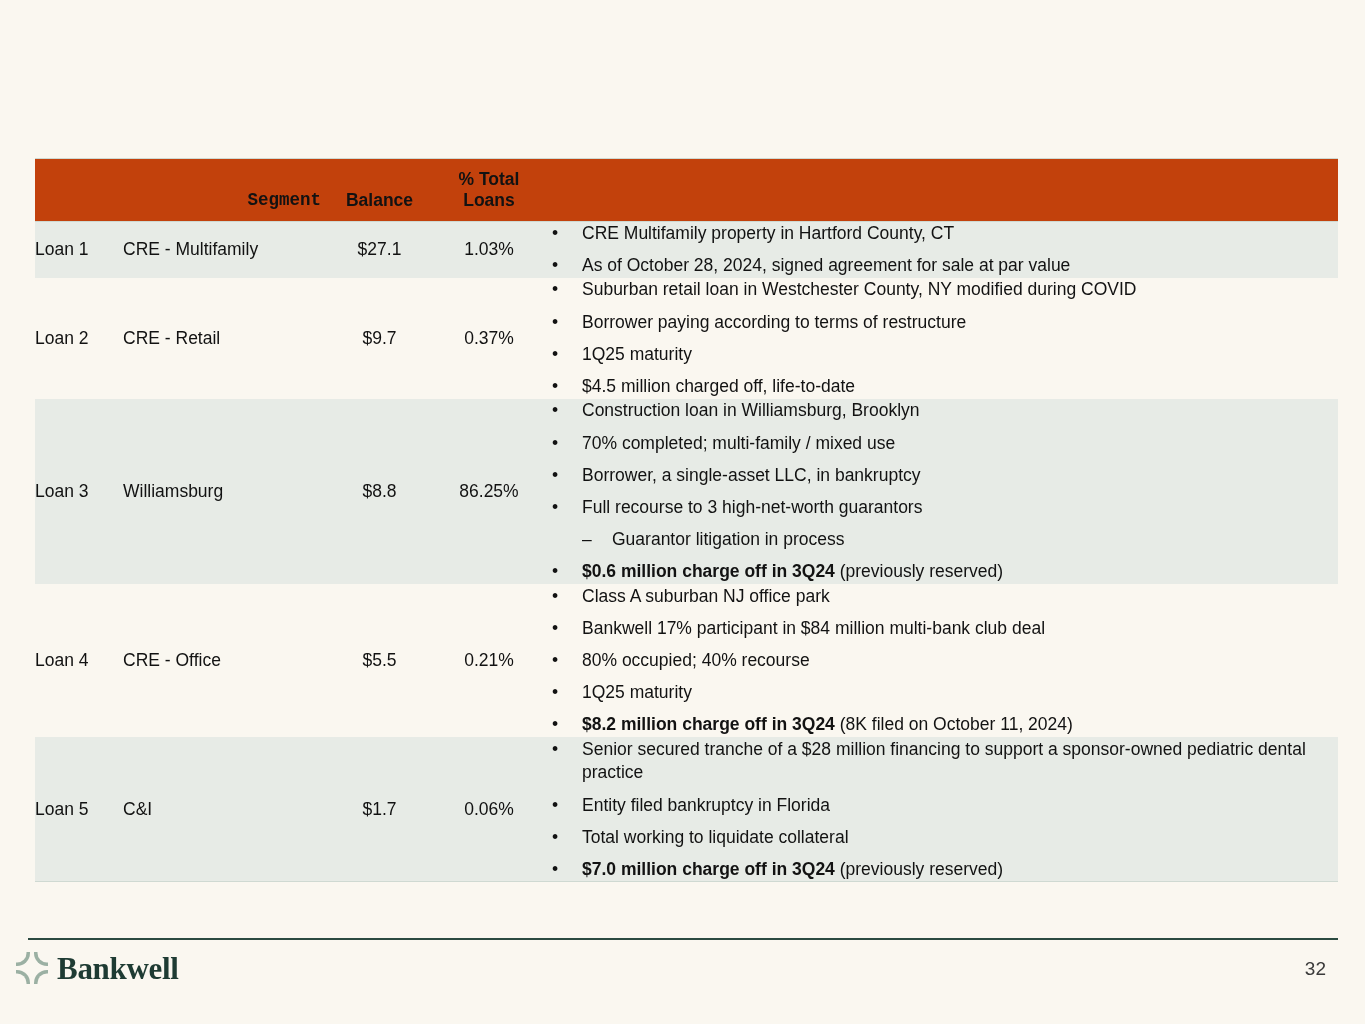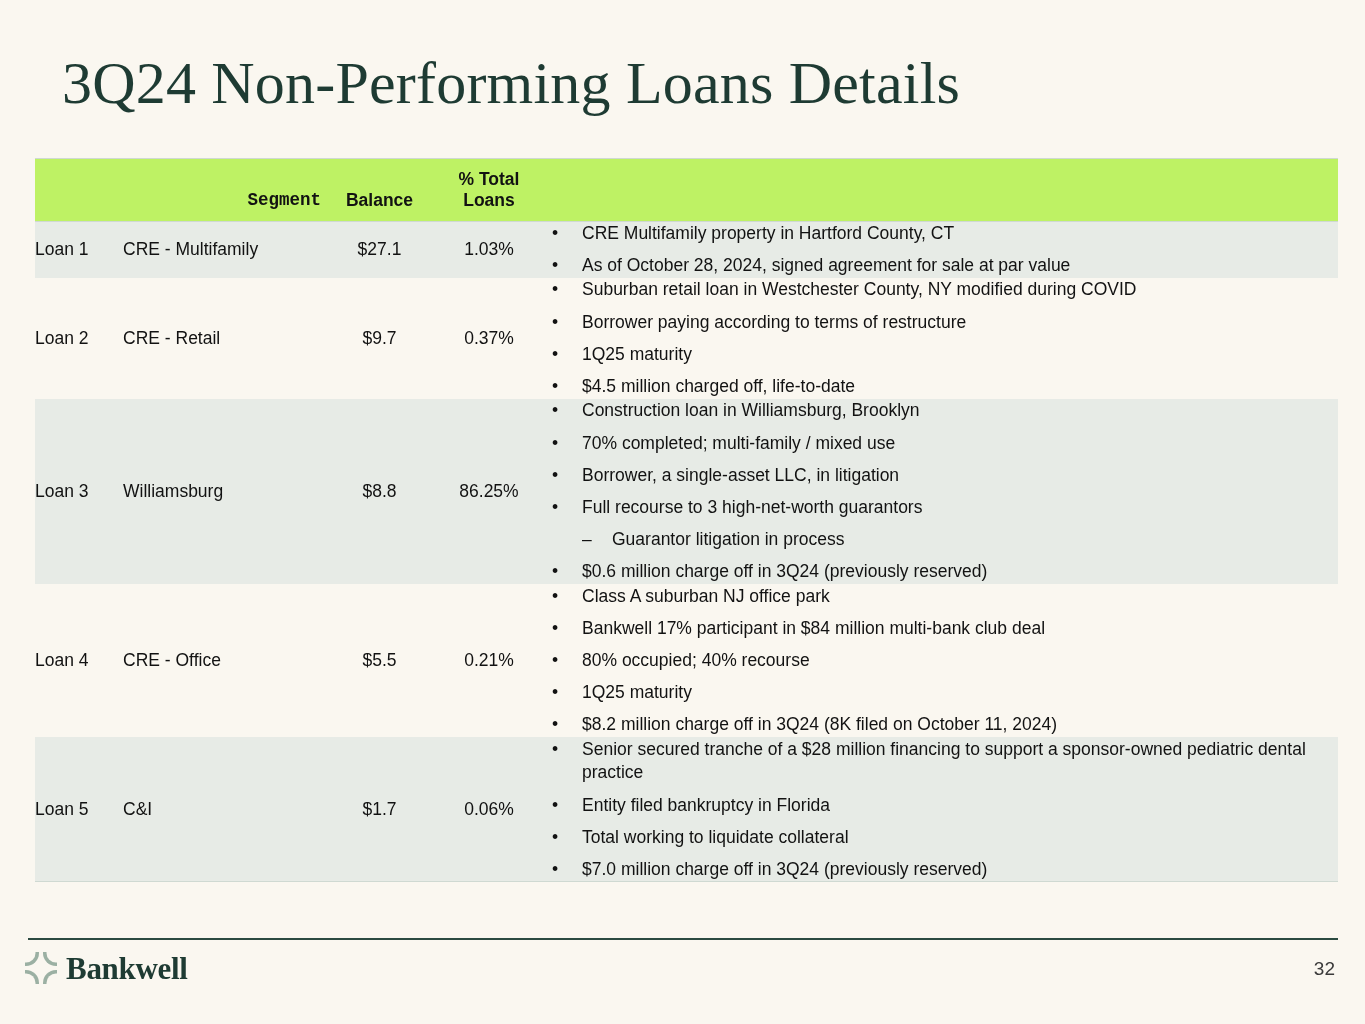--- a/index.html
+++ b/index.html
@@ -54,21 +54,21 @@
   .npl-table thead th {
     border-top: 1.5px solid #cfd9d2;
     border-bottom: 1.5px solid #cfd9d2;
     font-size: 17.5px;
     font-weight: bold;
     color: #121212;
     padding: 10px 0 9px 0;
     vertical-align: bottom;
     text-align: center;
     line-height: 1.22;
-    background: #bef264;
+    background: #c2410c;
   }
   .npl-table thead th.th-blank { }
   .npl-table thead th.th-seg {
     text-align: right;
     padding-left: 10px;
     font-family: Liberation Mono, monospace;
   }
   .npl-table thead th.th-det { }
 
   .npl-table tbody td {
@@ -132,34 +132,34 @@
     font-size: 17.5px;
     line-height: 1.35;
     color: #121212;
   }
   ul.subbullets > li > .subbullet-dash {
     position: absolute;
     left: 0;
     top: 0;
     color: #121212;
   }
-  .b { font-weight: normal; }
+  .b { font-weight: bold; }
 
   
   .footer-rule {
     position: absolute;
     left: 28px;
     top: 938px;
     width: 1310px;
     height: 1.5px;
     background: #2b4a41;
   }
   .footer {
     position: absolute;
-    left: 25px;
+    left: 16px;
     top: 952px;
     width: 1310px;
     height: 50px;
   }
   .brand {
     position: absolute;
     left: 0;
     top: 0;
     display: flex;
     align-items: center;
@@ -184,21 +184,20 @@
     top: 6px;
     font-size: 19px;
     color: #3a3a3a;
   }
 </style>
 </head>
 <body>
 
 <div class="slide">
 
-  <div class="slide-title">3Q24 Non-Performing Loans Details</div>
 
   <table class="npl-table">
     <colgroup>
       <col class="c-loan">
         <col class="c-seg">
         <col class="c-bal">
         <col class="c-pct">
         <col class="c-det">
     </colgroup>
     <thead>
@@ -242,21 +241,21 @@
         </tr>
         <tr class="shaded">
           <td class="cell-loan">Loan 3</td>
           <td class="cell-seg">Williamsburg</td>
           <td class="cell-bal">$8.8</td>
           <td class="cell-pct">86.25%</td>
           <td class="cell-det">
             <ul class="bullets">
               <li><span class="bullet-dot">•</span><span>Construction loan in Williamsburg, Brooklyn</span></li>
               <li><span class="bullet-dot">•</span><span>70% completed; multi-family / mixed use</span></li>
-              <li><span class="bullet-dot">•</span><span>Borrower, a single-asset LLC, in litigation</span></li>
+              <li><span class="bullet-dot">•</span><span>Borrower, a single-asset LLC, in bankruptcy</span></li>
               <li><span class="bullet-dot">•</span><span>Full recourse to 3 high-net-worth guarantors</span><ul class="subbullets">
                   <li><span class="subbullet-dash">–</span><span>Guarantor litigation in process</span></li>
                 </ul></li>
               <li><span class="bullet-dot">•</span><span class="b">$0.6 million charge off in 3Q24</span><span> (previously reserved)</span></li>
             </ul>
           </td>
         </tr>
         <tr class="plain">
           <td class="cell-loan">Loan 4</td>
           <td class="cell-seg">CRE - Office</td>

